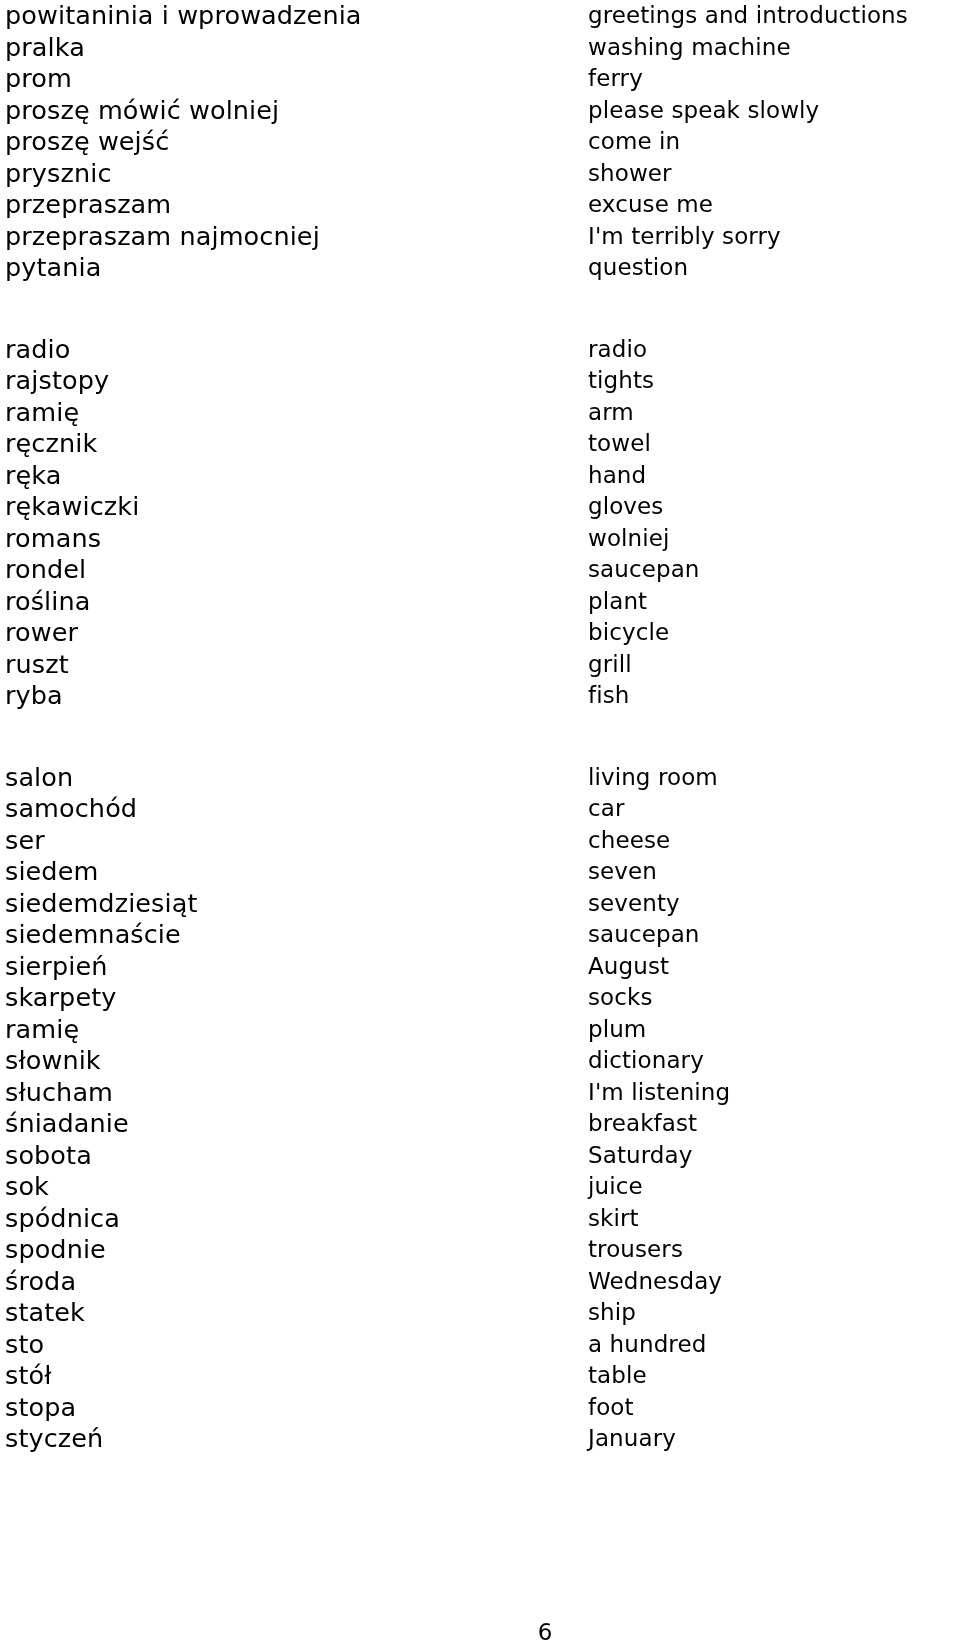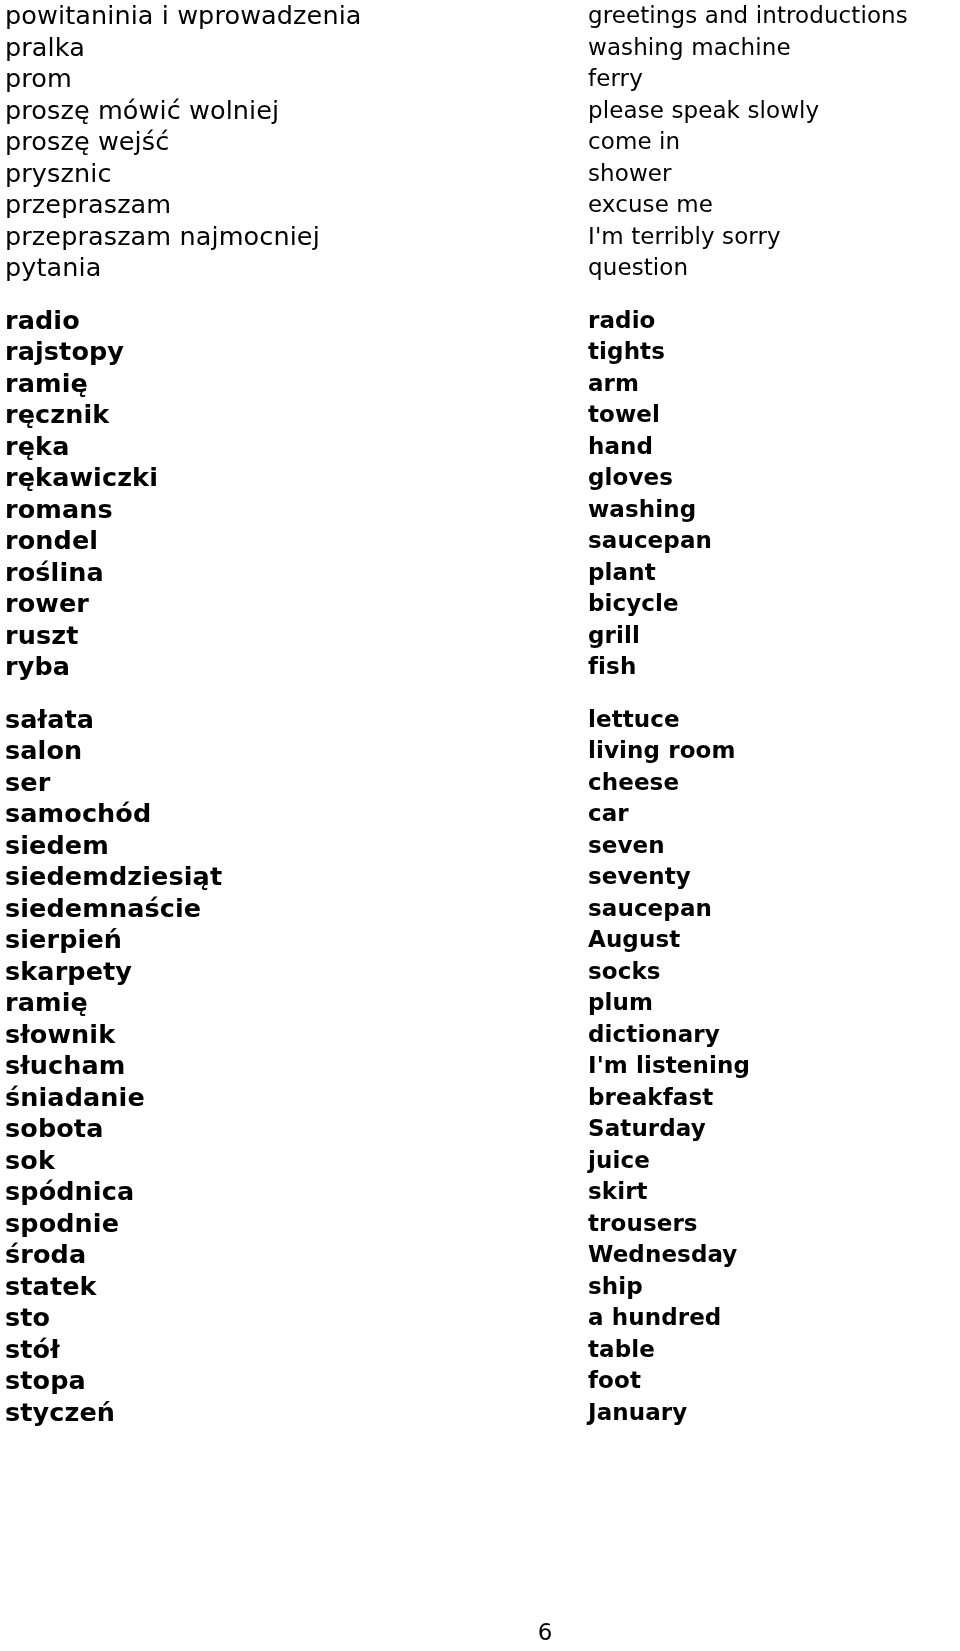--- a/index.html
+++ b/index.html
@@ -26,22 +26,21 @@
     position: absolute;
     left: 0;
     top: 0;
     width: 960px;
   }
   .block {
     margin: 0;
     padding: 0;
   }
   .block + .block {
-    margin-top: 21px; 
-    font-weight: bold;
+    margin-top: 50px; 
   }
   .entry {
     position: relative;
     height: 31.5px;
     line-height: 31.5px;
     white-space: nowrap;
   }
   .term {
     position: absolute;
     left: 5px;
@@ -137,21 +136,21 @@
         <div class="entry">
           <span class="term">ręka</span>
           <span class="gloss">hand</span>
         </div>
         <div class="entry">
           <span class="term">rękawiczki</span>
           <span class="gloss">gloves</span>
         </div>
         <div class="entry">
           <span class="term">romans</span>
-          <span class="gloss">washing</span>
+          <span class="gloss">wolniej</span>
         </div>
         <div class="entry">
           <span class="term">rondel</span>
           <span class="gloss">saucepan</span>
         </div>
         <div class="entry">
           <span class="term">roślina</span>
           <span class="gloss">plant</span>
         </div>
         <div class="entry">
@@ -162,34 +161,30 @@
           <span class="term">ruszt</span>
           <span class="gloss">grill</span>
         </div>
         <div class="entry">
           <span class="term">ryba</span>
           <span class="gloss">fish</span>
         </div>
       </div>
       <div class="block">
         <div class="entry">
-          <span class="term">sałata</span>
-          <span class="gloss">lettuce</span>
-        </div>
-        <div class="entry">
           <span class="term">salon</span>
           <span class="gloss">living room</span>
         </div>
         <div class="entry">
+          <span class="term">samochód</span>
+          <span class="gloss">car</span>
+        </div>
+        <div class="entry">
           <span class="term">ser</span>
           <span class="gloss">cheese</span>
-        </div>
-        <div class="entry">
-          <span class="term">samochód</span>
-          <span class="gloss">car</span>
         </div>
         <div class="entry">
           <span class="term">siedem</span>
           <span class="gloss">seven</span>
         </div>
         <div class="entry">
           <span class="term">siedemdziesiąt</span>
           <span class="gloss">seventy</span>
         </div>
         <div class="entry">

